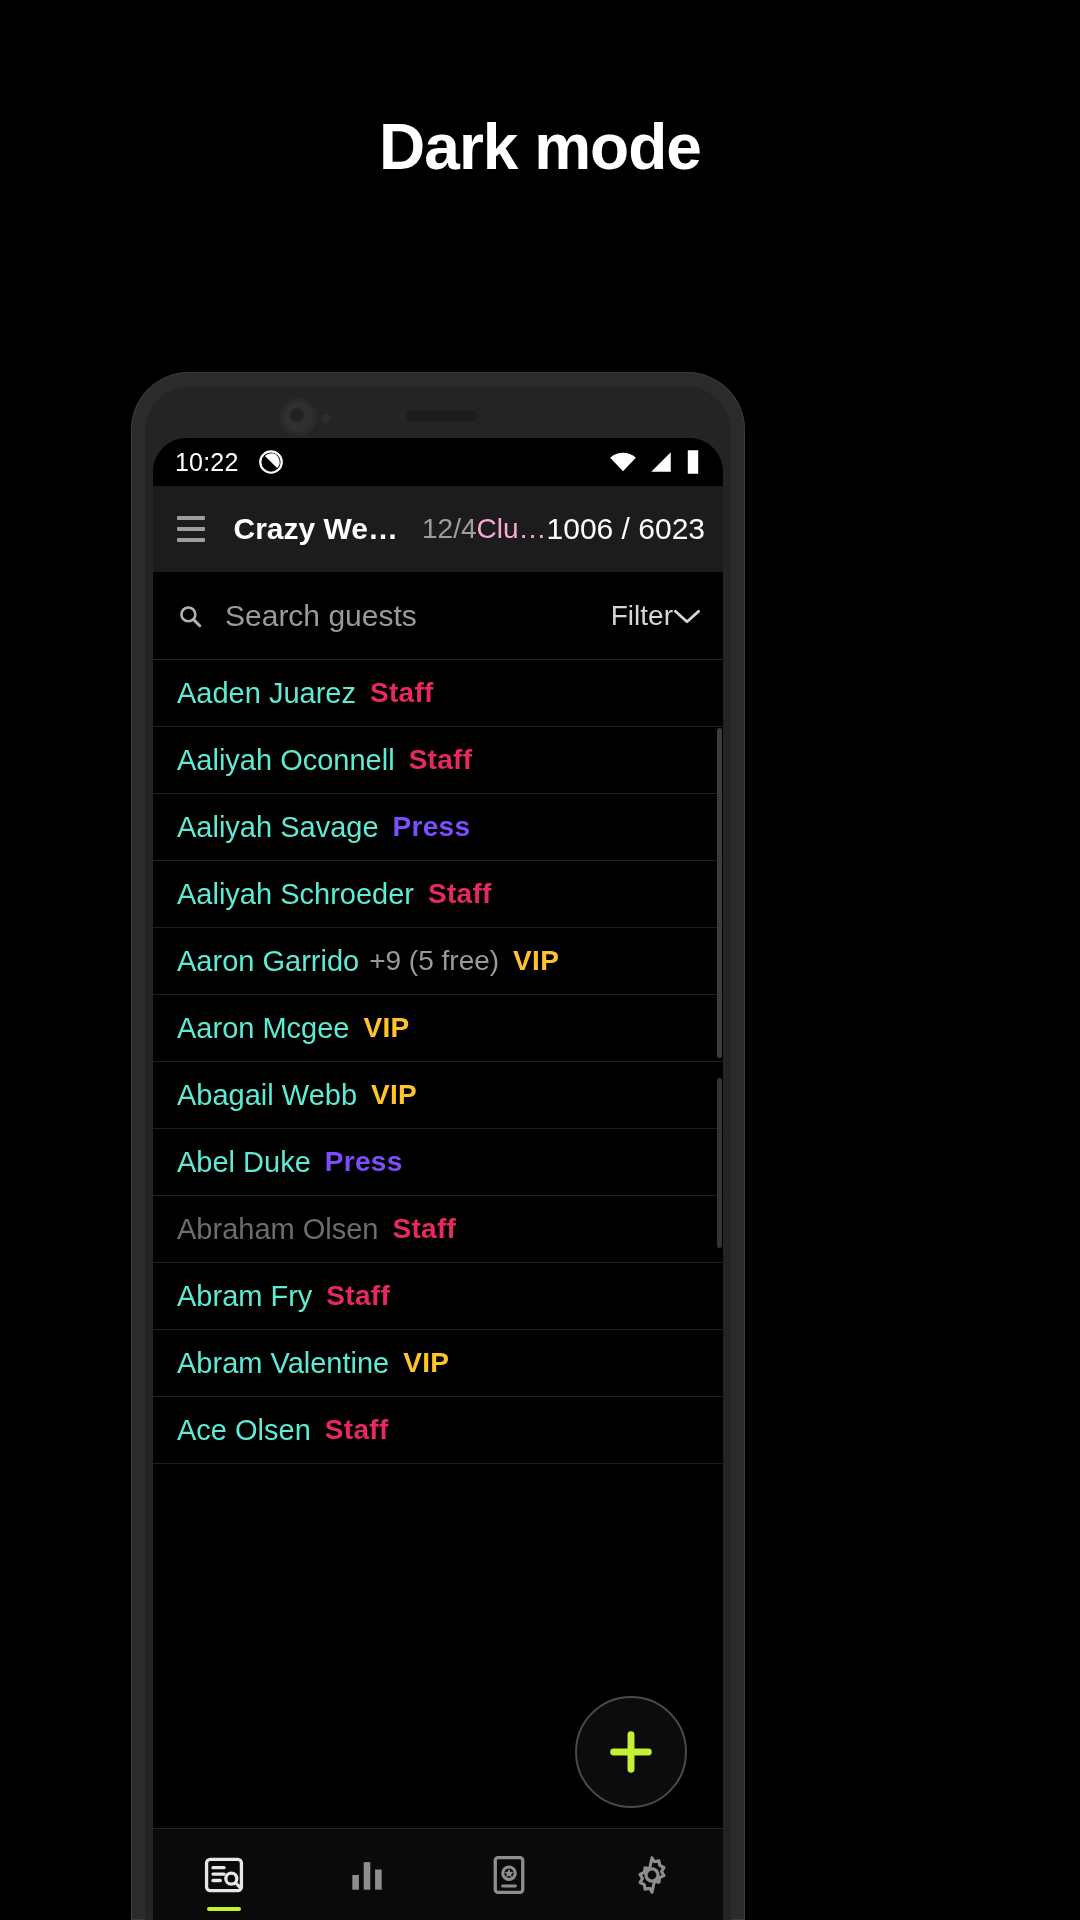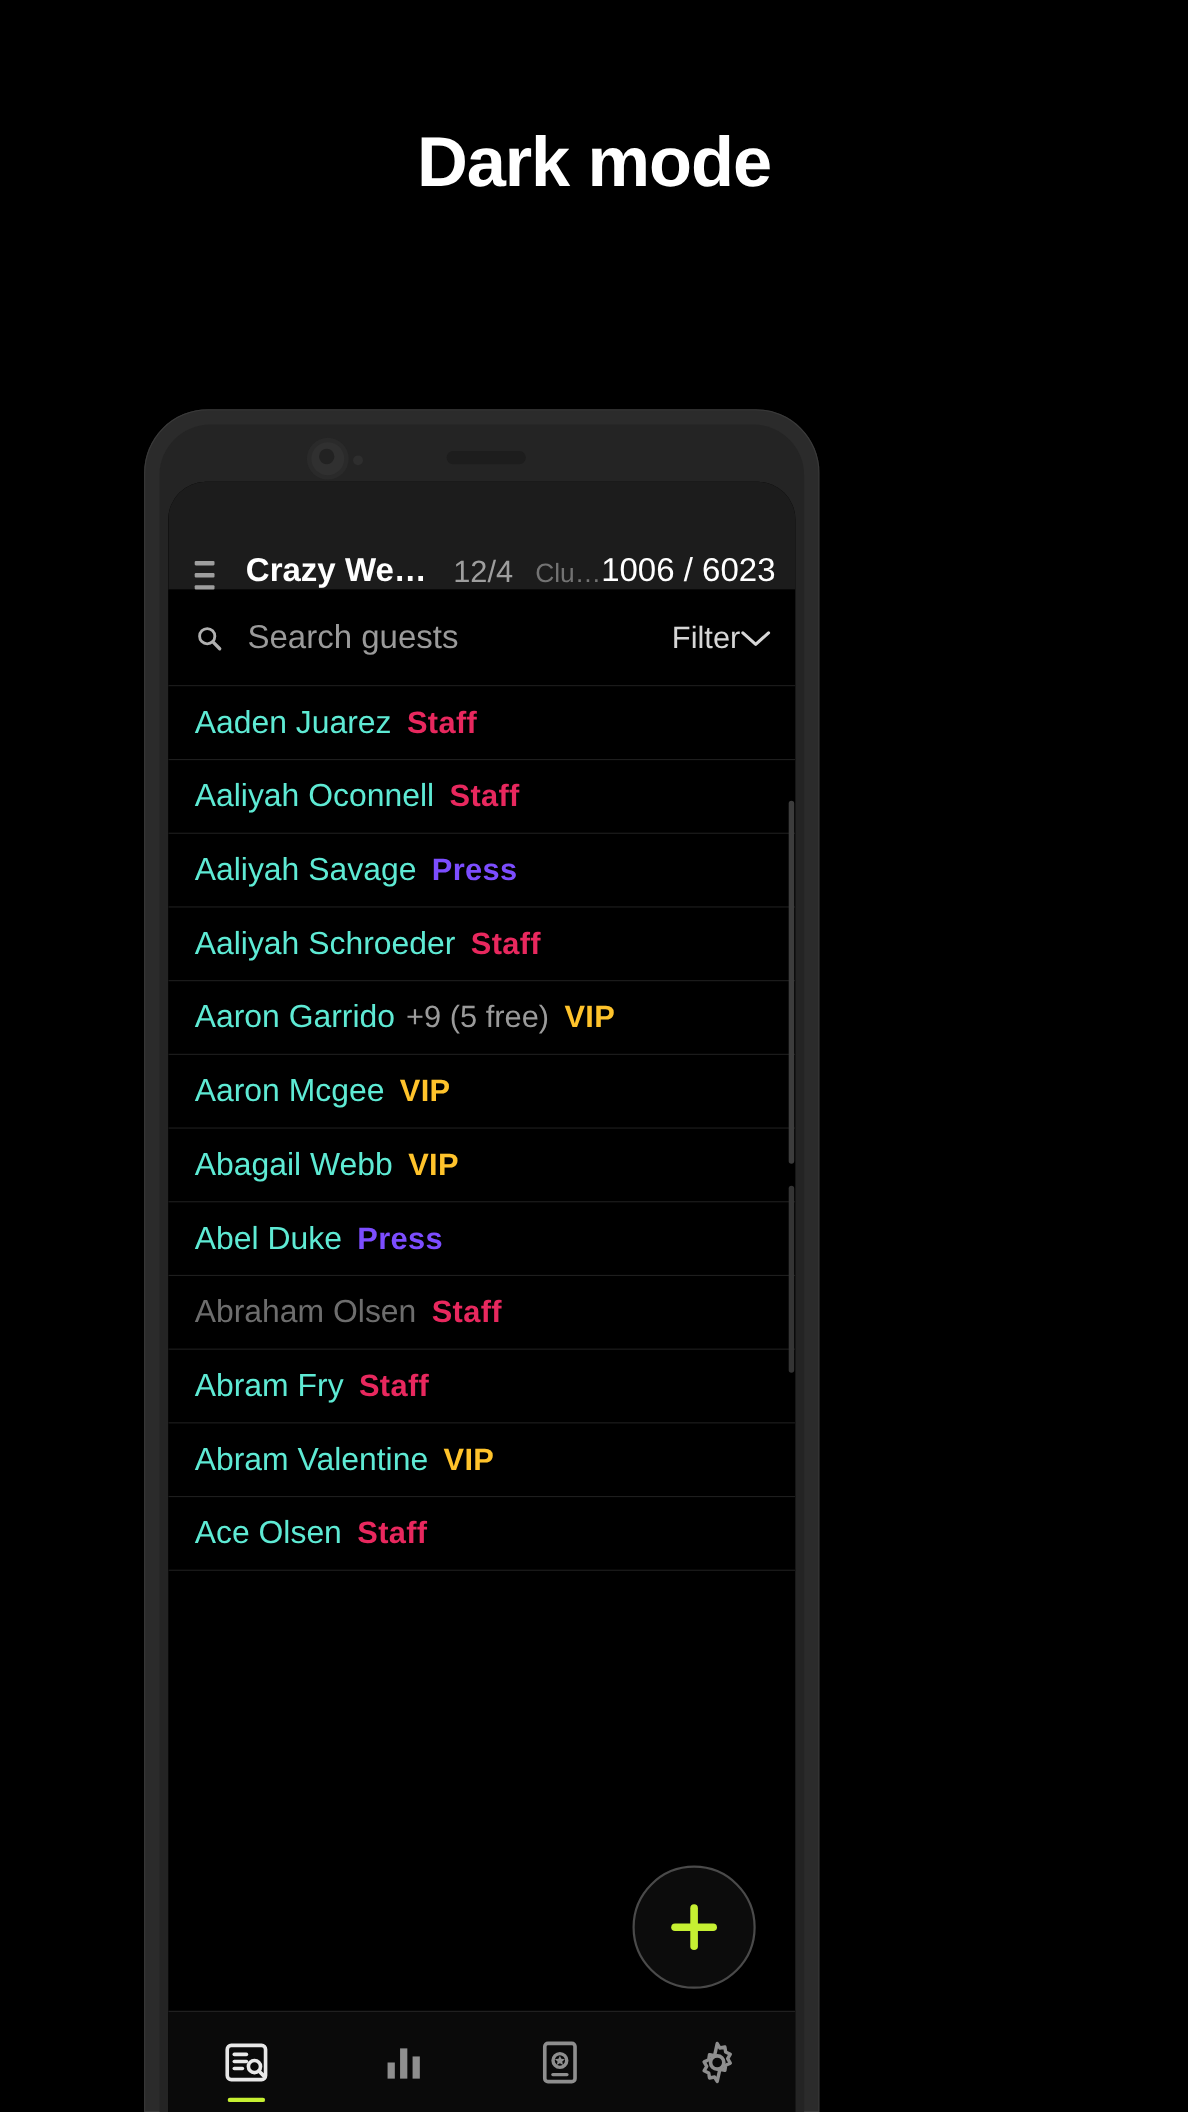--- a/index.html
+++ b/index.html
@@ -60,30 +60,30 @@
     display:flex; align-items:center; padding:0 22px;
   }
   .status-time {
     color:#fff; font-size:25px; font-weight:400; letter-spacing:.2px;
   }
   .status-left-icons { display:flex; align-items:center; margin-left:18px; }
   .status-right { margin-left:auto; display:flex; align-items:center; gap:11px; }
 
   
   .appbar {
-    height:98px; background:#1c1c1c;
-    display:flex; align-items:flex-end; padding:0 0 0 24px; gap:0;
+    height:86px; background:#1c1c1c;
+    display:flex; align-items:center; padding:0 0 0 24px; gap:0;
   }
   .hamburger { width:36px; display:flex; flex-direction:column; gap:7px; cursor:pointer; }
   .hamburger i { display:block; height:4px; background:#9e9e9e; border-radius:1px; }
   .appbar-title {
     color:#fff; font-size:30px; font-weight:bold; margin-left:28px; white-space:nowrap;
   }
   .appbar-date { color:#9e9e9e; font-size:28px; margin-left:24px; white-space:nowrap; }
-  .appbar-venue { color:#737373; font-size:24px; margin-left:20px; white-space:nowrap; }
+  .appbar-venue { color:#f9a8d4; font-size:28px; margin-left:0; white-space:nowrap; }
   .appbar-count {
     color:#fff; font-size:30px; margin-left:auto; margin-right:18px; white-space:nowrap;
   }
 
   
   .searchrow {
     height:88px; background:#000; display:flex; align-items:center;
     padding:0 22px 0 24px; border-bottom:1px solid #262626;
   }
   .search-icon { width:26px; height:26px; flex:none; }
@@ -148,20 +148,40 @@
   <div class="headline">Dark mode</div>
 
   <div class="phone">
     <div class="phone-inner-bevel"></div>
     <div class="camera"></div>
     <div class="camera-dot"></div>
     <div class="speaker"></div>
 
     <div class="screen">
 
+      <div class="statusbar">
+        <span class="status-time">10:22</span>
+        <span class="status-left-icons">
+          <svg width="28" height="28" viewBox="0 0 24 24">
+            <circle cx="12" cy="12" r="9.2" fill="none" stroke="#fff" stroke-width="1.9"></circle>
+            <path d="M12 4.6a7.4 7.4 0 0 1 5.23 12.63L6.77 6.77A7.38 7.38 0 0 1 12 4.6z" fill="#fff"></path>
+          </svg>
+        </span>
+        <span class="status-right">
+          <svg width="28" height="22" viewBox="0 0 24 18">
+            <path d="M12 17 1 5.4A16.4 16.4 0 0 1 23 5.4z" fill="#fff"></path>
+          </svg>
+          <svg width="26" height="22" viewBox="0 0 20 18">
+            <path d="M18 1v16H2z" fill="#fff"></path>
+          </svg>
+          <svg width="16" height="26" viewBox="0 0 12 20">
+            <path d="M2 1h8v18H2z" fill="#fff"></path>
+          </svg>
+        </span>
+      </div>
 
       <div class="appbar">
         <div class="hamburger">
           <i></i>
             <i></i>
             <i></i>
         </div>
         <span class="appbar-title">Crazy We…</span>
         <span class="appbar-date">12/4</span>
         <span class="appbar-venue">Clu…</span>

